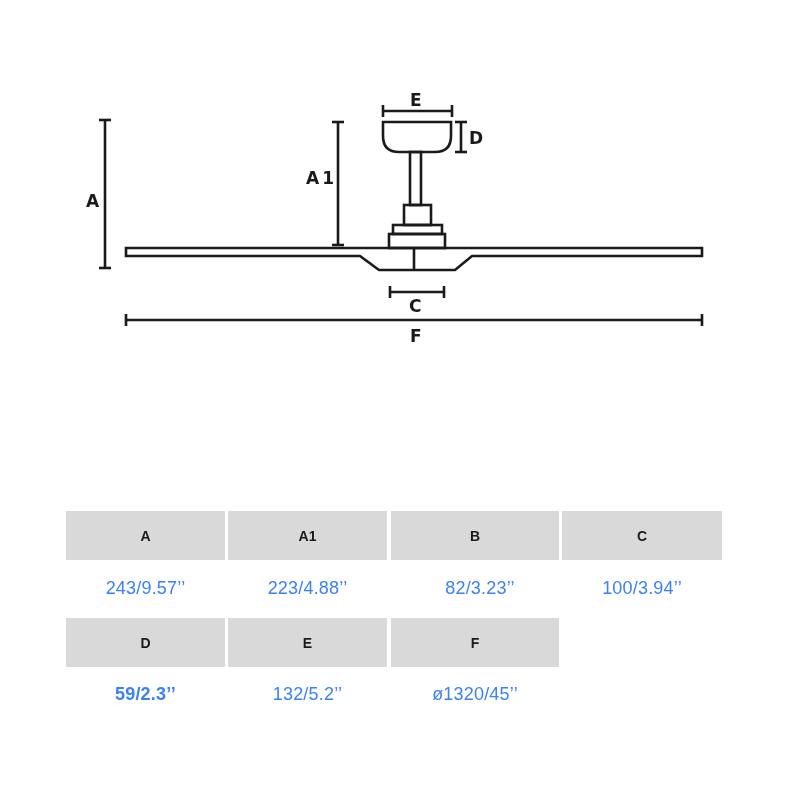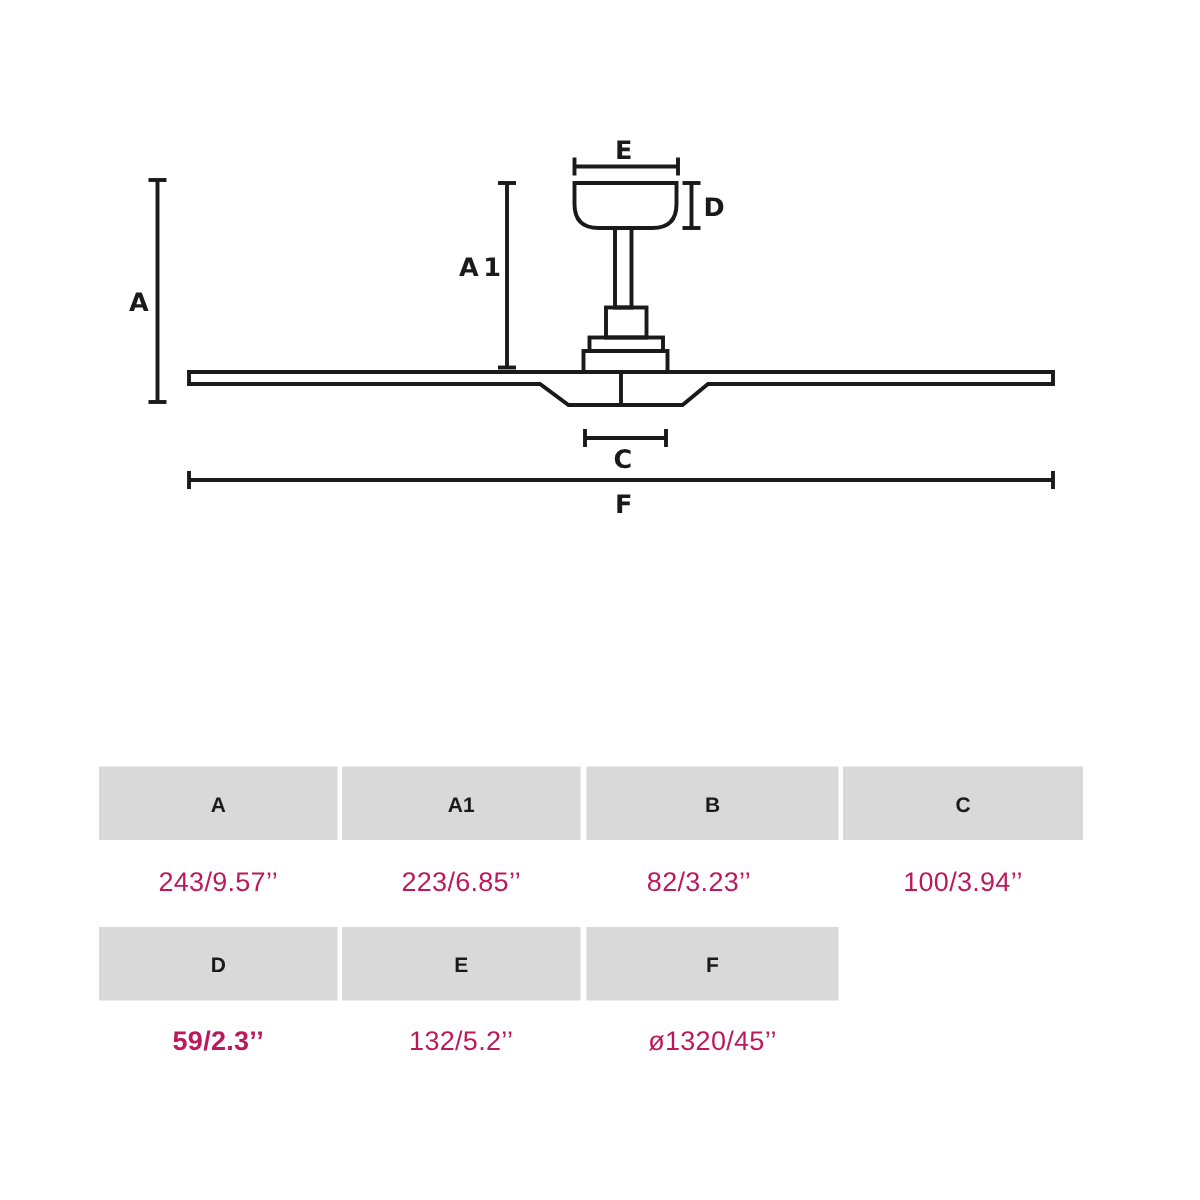--- a/index.html
+++ b/index.html
@@ -7,21 +7,21 @@
            font-family: "Liberation Sans", sans-serif; color: #1a1a1a; }
     #diagram { position: absolute; left: 0; top: 0; width: 800px; height: 400px; }
     .dlabel { font-family: "DejaVu Sans", sans-serif; font-weight: bold; font-size: 17px; fill: #1a1a1a; }
     .cell {
       position: absolute; background: #d9d9d9; height: 49px;
       display: flex; align-items: center; justify-content: center;
       font-family: "Liberation Sans", sans-serif; font-weight: bold; font-size: 14px; color: #1a1a1a;
     }
     .val {
       position: absolute; height: 24px; line-height: 24px; text-align: center;
-      font-family: "Liberation Sans", sans-serif; font-size: 18px; color: #be185d; letter-spacing: 0.2px;
+      font-family: "Liberation Sans", sans-serif; font-size: 18px; color: #3b82f6; letter-spacing: 0.2px;
     }
   </style>
 </head>
 <body>
 
 <svg id="diagram" viewBox="0 0 800 400" xmlns="http://www.w3.org/2000/svg">
   <g stroke="#1a1a1a" stroke-width="2.6" fill="none" stroke-linecap="butt">
 
     <g>
       <line x1="105" y1="120" x2="105" y2="268"></line>
@@ -80,22 +80,22 @@
   </g>
 </svg>
 
 <div>
   <div class="cell" style="left:66px;top:511px;width:159px;">A</div>
   <div class="cell" style="left:228px;top:511px;width:159px;">A1</div>
   <div class="cell" style="left:391px;top:511px;width:168px;">B</div>
   <div class="cell" style="left:562px;top:511px;width:160px;">C</div>
 
   <div class="val" style="left:66px;top:576px;width:159px;">243/9.57’’</div>
-  <div class="val" style="left:228px;top:576px;width:159px;">223/6.85’’</div>
-  <div class="val" style="left:382px;top:576px;width:168px;">82/3.23’’</div>
+  <div class="val" style="left:228px;top:576px;width:159px;">223/4.88’’</div>
+  <div class="val" style="left:396px;top:576px;width:168px;">82/3.23’’</div>
   <div class="val" style="left:562px;top:576px;width:160px;">100/3.94’’</div>
 
   <div class="cell" style="left:66px;top:618px;width:159px;">D</div>
   <div class="cell" style="left:228px;top:618px;width:159px;">E</div>
   <div class="cell" style="left:391px;top:618px;width:168px;">F</div>
 
   <div class="val" style="left:66px;top:682px;width:159px;font-weight:bold;">59/2.3’’</div>
   <div class="val" style="left:228px;top:682px;width:159px;text-align:center;">132/5.2’’</div>
   <div class="val" style="left:391px;top:682px;width:168px;">ø1320/45’’</div>
 </div>

